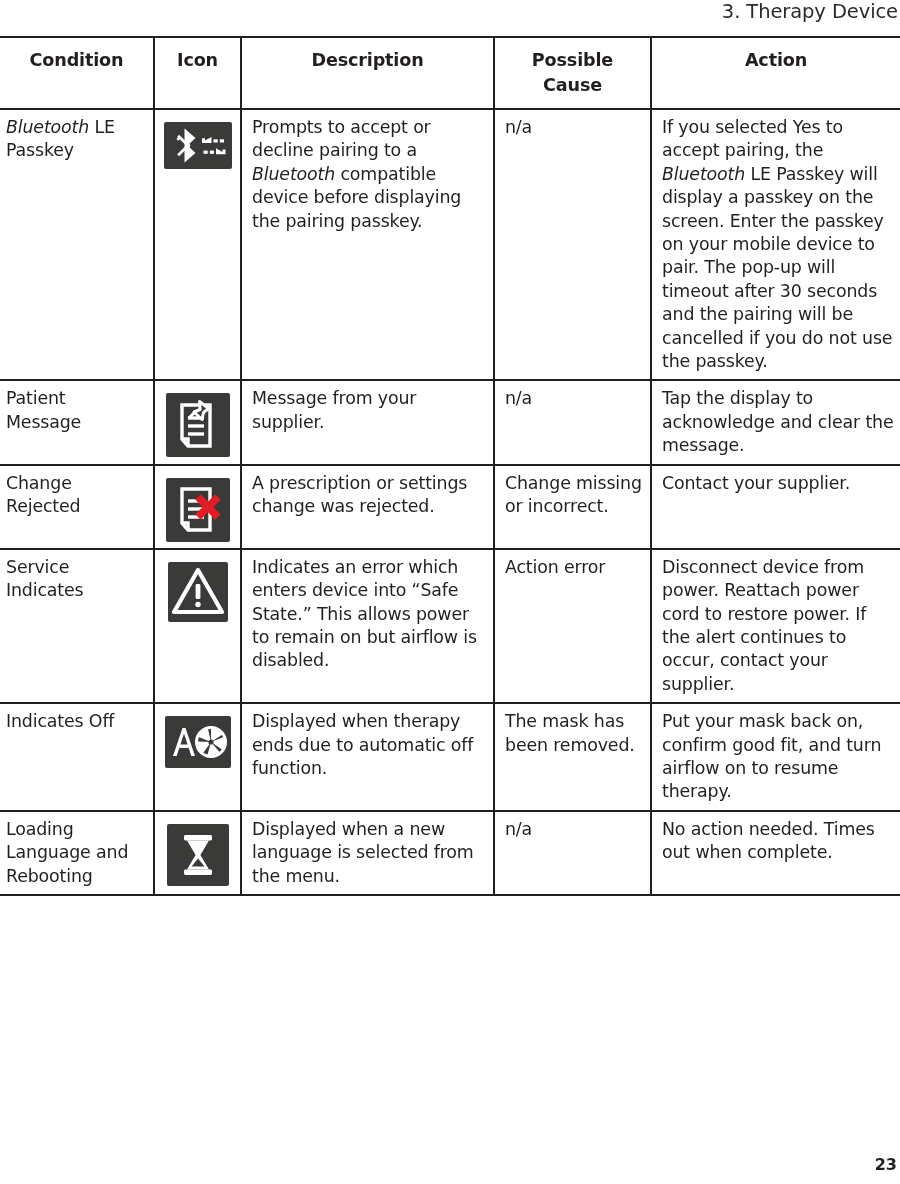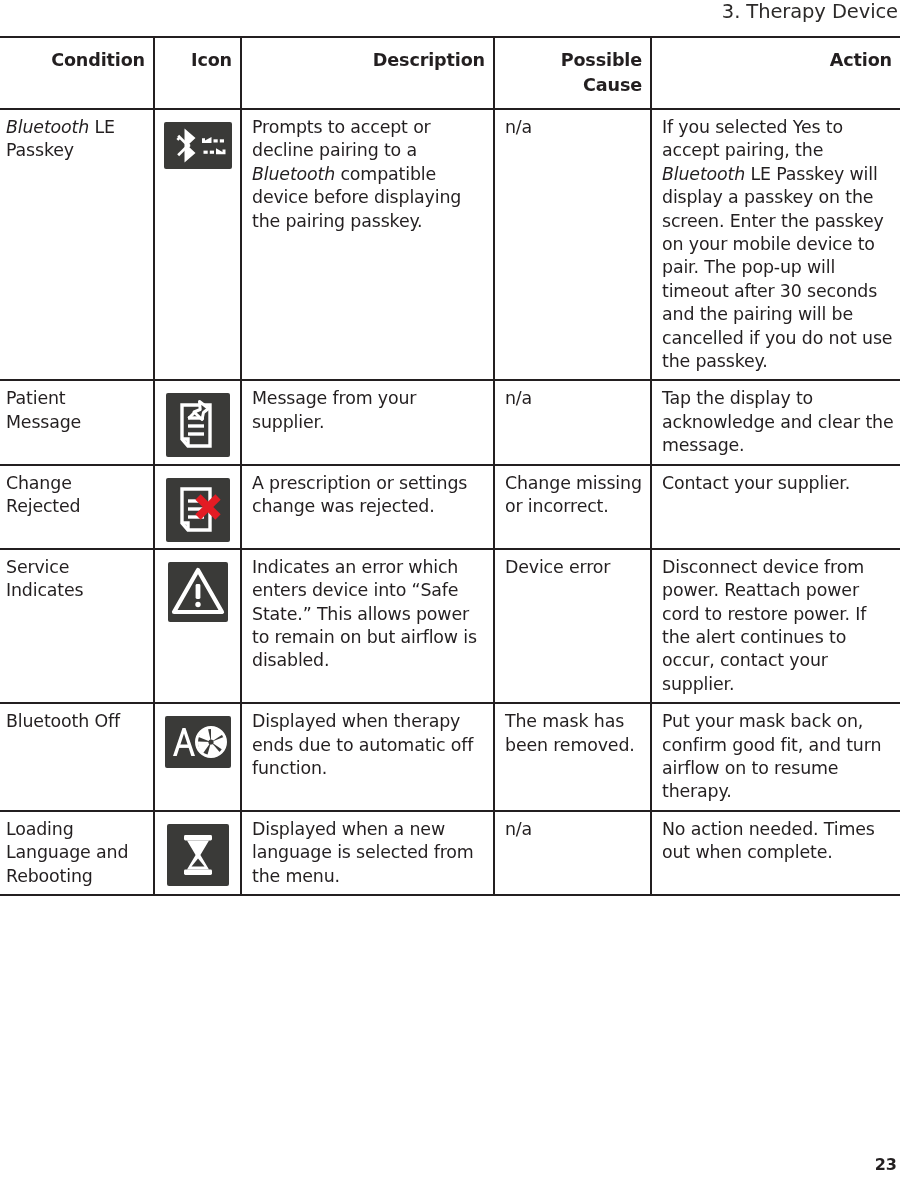--- a/index.html
+++ b/index.html
@@ -56,21 +56,21 @@
     border-right: 2px solid #231f20;
     border-bottom: 2px solid #231f20;
     font-size: 17.4px;
     line-height: 23.4px;
     letter-spacing: -0.15px;
   }
   .alert-table th:last-child,
   .alert-table td:last-child { border-right: none; }
 
   .alert-table thead th {
-    text-align: right;
+    text-align: center;
     font-weight: bold;
     border-top: 2px solid #231f20;
     padding-top: 10px;
     padding-bottom: 10px;
     font-size: 17.6px;
     line-height: 25px;
   }
   .alert-table thead th.icon-head,
   .alert-table thead th.cond-head { }
 
@@ -216,26 +216,26 @@
         <td class="cell-icon">
           <span class="icon-tile">
             <svg width="60" height="60" viewBox="0 0 60 60" aria-hidden="true">
               <path d="M30 8 L54 50 L6 50 Z" fill="none" stroke="#ffffff" stroke-width="4.2" stroke-linejoin="round"></path>
               <rect x="27.6" y="22" width="4.8" height="15" fill="#ffffff" rx="1.4"></rect>
               <circle cx="30" cy="42.5" r="2.7" fill="#ffffff"></circle>
             </svg>
           </span>
         </td>
         <td class="cell-desc">Indicates an error which enters device into “Safe State.” This allows power to remain on but airflow is disabled.</td>
-        <td class="cell-cause">Device error</td>
+        <td class="cell-cause">Action error</td>
         <td class="cell-action">Disconnect device from power.  Reattach power cord to restore power.  If the alert continues to occur, contact your supplier.</td>
       </tr>
 
       <tr>
-        <td class="cell-condition">Bluetooth Off</td>
+        <td class="cell-condition">Indicates Off</td>
         <td class="cell-icon">
           <span class="icon-tile">
             <svg width="66" height="52" viewBox="0 0 66 52" aria-hidden="true">
               <path d="M8 40 L17.5 12 L20.5 12 L30 40 L26.3 40 L19 17.5 L11.7 40 Z" fill="#ffffff"></path>
               <rect x="13.2" y="28.5" width="11.6" height="3.4" fill="#ffffff"></rect>
               <circle cx="46" cy="26" r="14.5" fill="none" stroke="#ffffff" stroke-width="3"></circle>
               <g fill="#ffffff">
                 <path d="M46 26 L46 12.2 A13.8 13.8 0 0 1 57.5 18.6 Z"></path>
                 <path d="M46 26 L58.6 20.9 A13.8 13.8 0 0 1 57.4 33.8 Z"></path>
                 <path d="M46 26 L55.0 36.5 A13.8 13.8 0 0 1 42.3 39.4 Z"></path>

